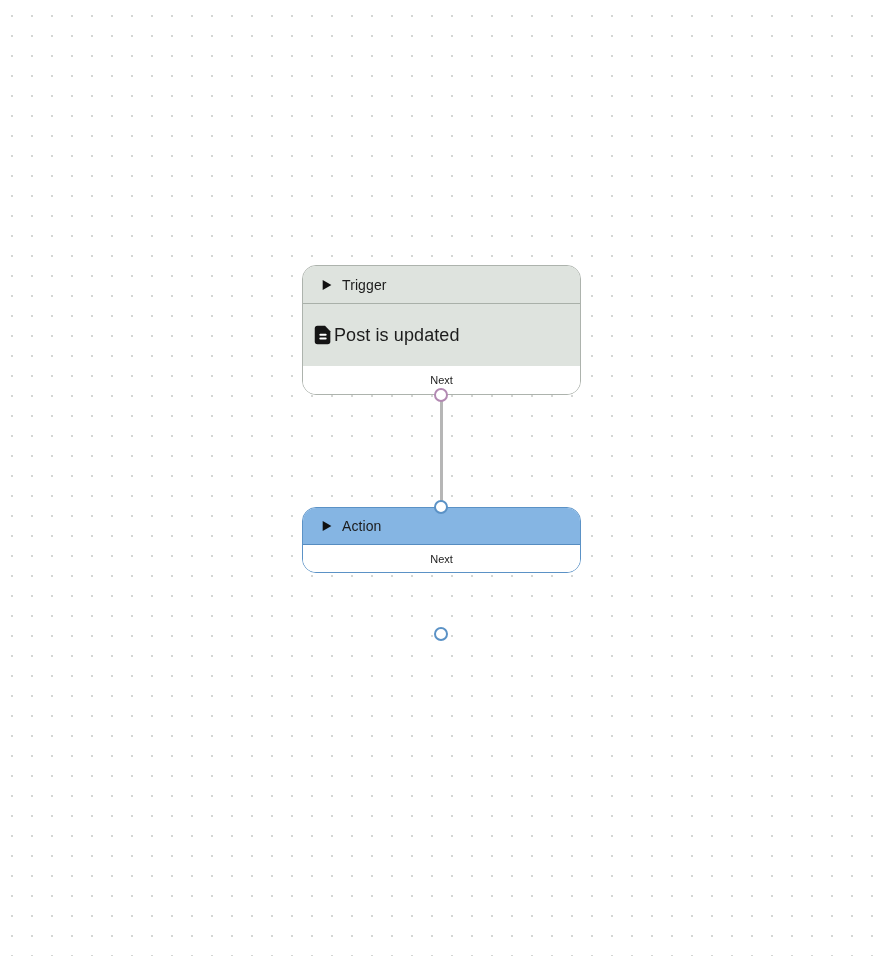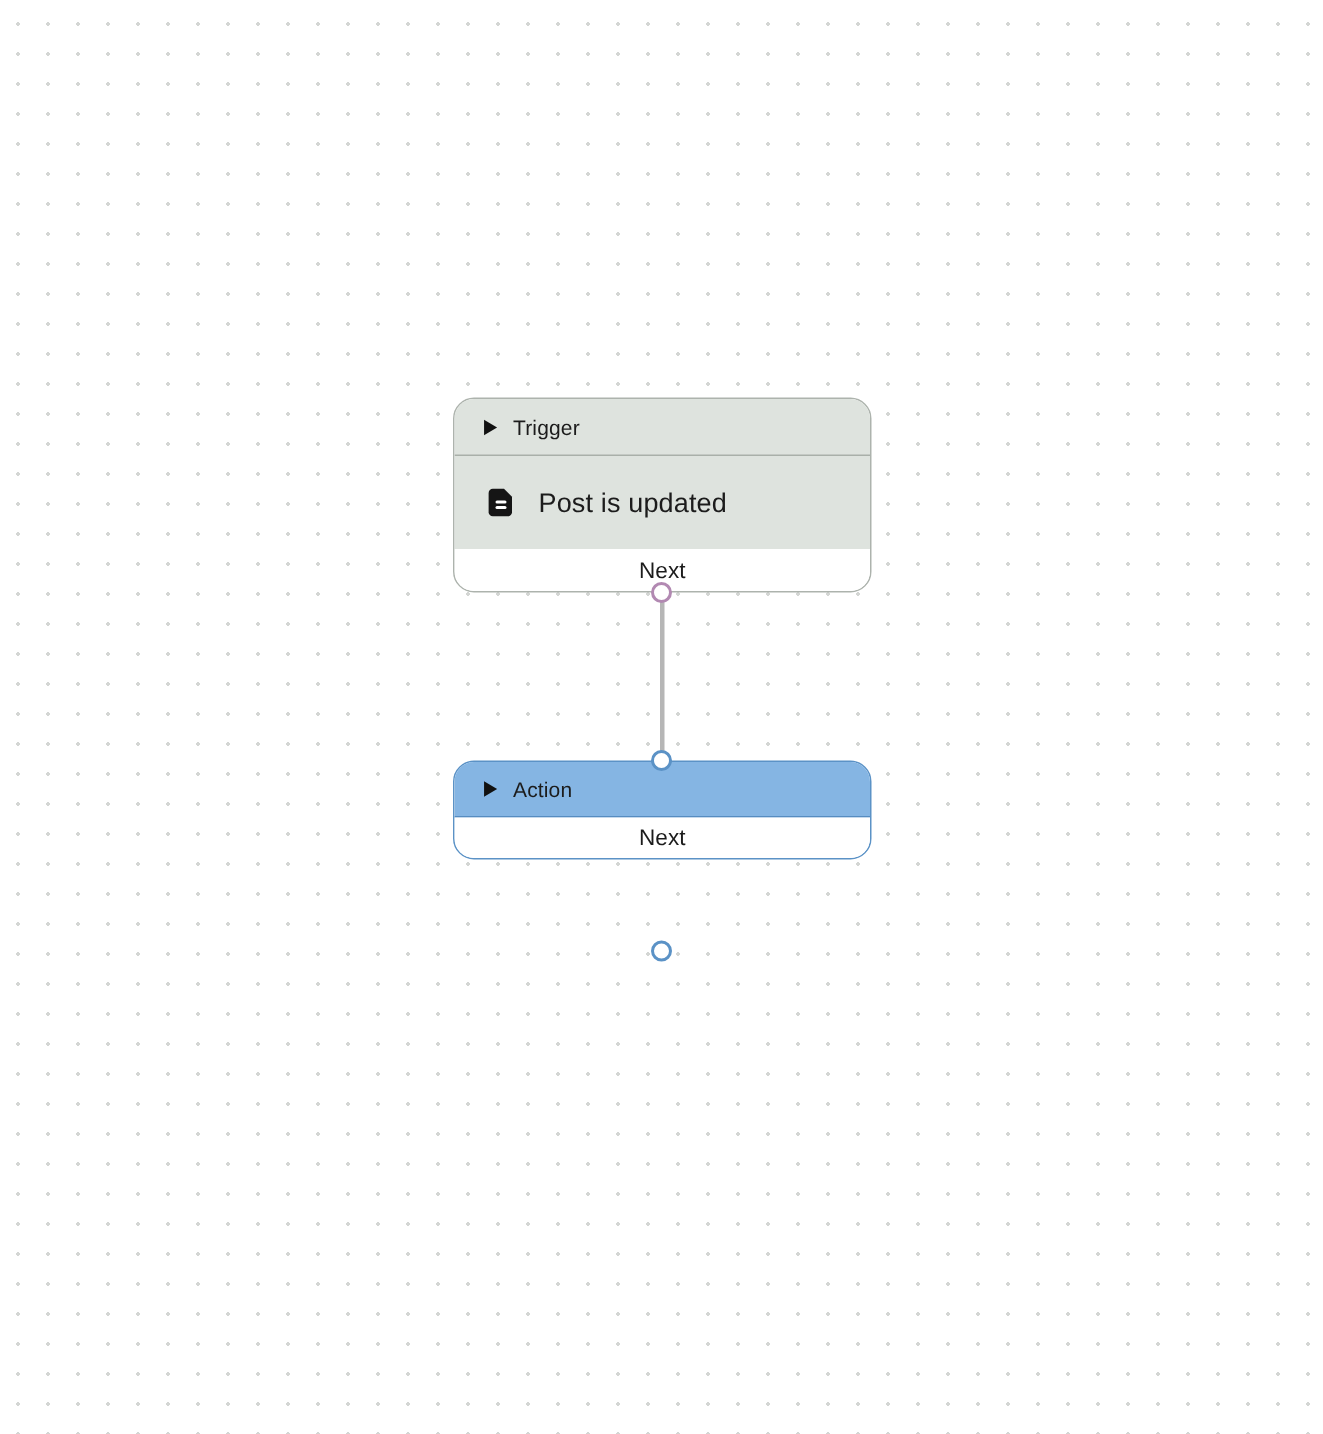--- a/index.html
+++ b/index.html
@@ -63,34 +63,33 @@
   }
   .node-action .node-header {
     height: 36px;
     background: #85b5e3;
     border-bottom: 1px solid #568cc0;
   }
 
   .node-body {
     display: flex;
     align-items: center;
-    gap: 14px;
-    padding-left: 20px;
+    padding-left: 9px;
     font-size: 18px;
     letter-spacing: 0.1px;
   }
   .node-trigger .node-body { height: 62px; background: #dee3de; }
   .node-action  .node-body { height: 61px; background: #85b5e3; }
 
   .node-footer {
     display: flex;
     align-items: center;
     justify-content: center;
     background: #ffffff;
-    font-size: 15px;
+    font-size: 11px;
   }
   .node-trigger .node-footer { height: 28px; }
   .node-action  .node-footer { height: 27px; }
 
   .collapse-icon { display: flex; align-items: center; }
   .type-icon { display: flex; align-items: center; }
 
   
   .port {
     position: absolute;

